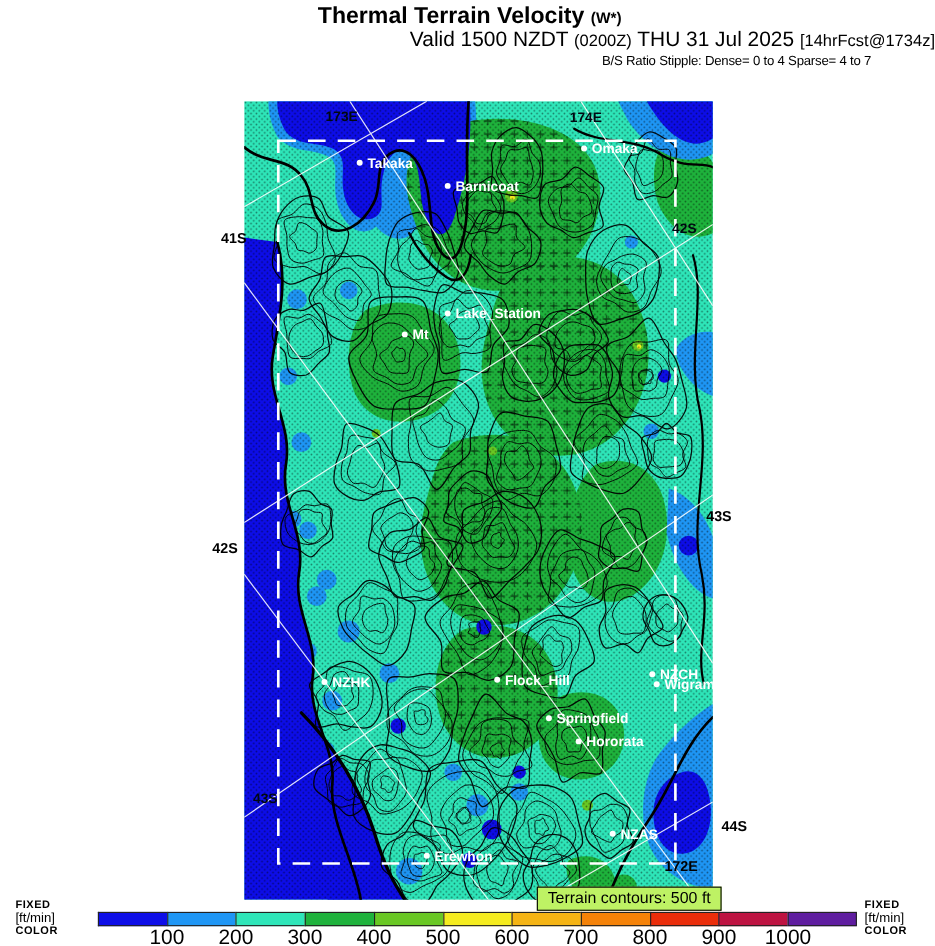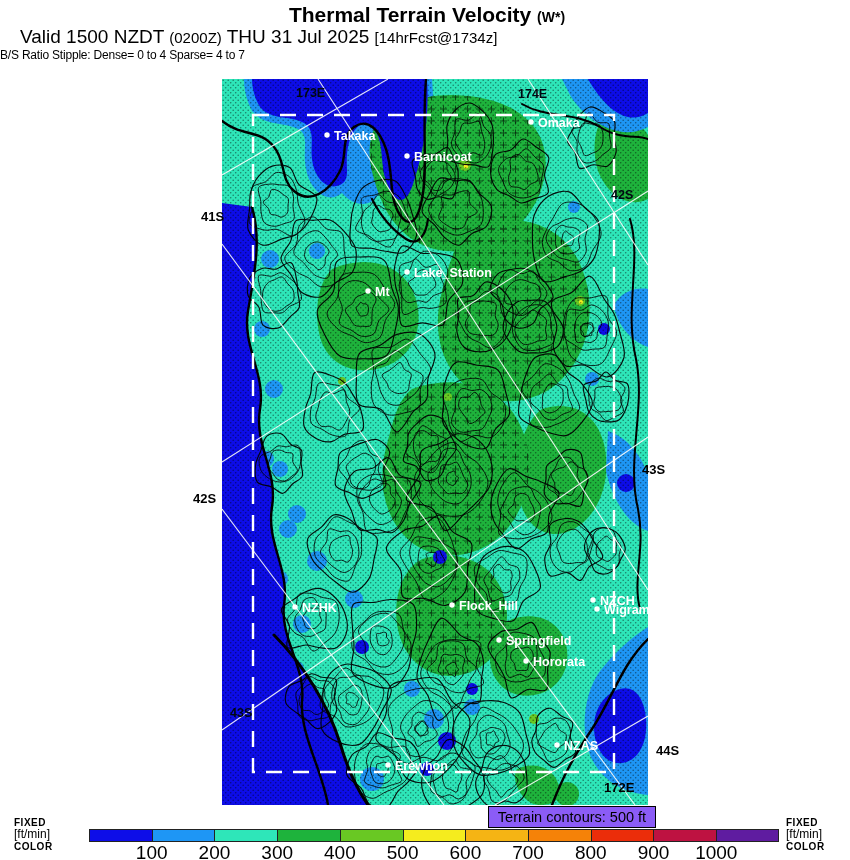--- a/index.html
+++ b/index.html
@@ -2,29 +2,29 @@
 <html><head>
 <meta charset="utf-8">
 <style>
   html,body{margin:0;padding:0;}
   body{width:850px;height:860px;background:#fff;position:relative;
        font-family:"Liberation Sans",sans-serif;overflow:hidden;}
   .abs{position:absolute;}
   
   #title-line1{top:3px;left:0;width:854px;text-align:center;font-size:21px;font-weight:bold;color:#000;}
   #title-line1 .small{font-size:14px;font-weight:bold;}
-  #title-line2{top:26px;left:20px;width:830px;text-align:left;font-size:19px;color:#000;}
+  #title-line2{top:26px;left:20px;width:830px;text-align:right;font-size:19px;color:#000;}
   #title-line2 .small{font-size:15px;}
-  #title-line3{top:48px;left:0;width:792px;text-align:left;font-size:12px;color:#000;letter-spacing:-0.2px;}
+  #title-line3{top:48px;left:0;width:792px;text-align:right;font-size:12px;color:#000;letter-spacing:-0.2px;}
   
-  #map-wrap{left:222px;top:79px;width:426px;height:726px;}
+  #map-wrap{left:222px;top:92px;width:426px;height:726px;}
   
   .grat-out{font-size:13px;font-weight:600;color:#000;white-space:nowrap;z-index:6;margin-top:32px;}
   
-  #terrain-note{left:488px;top:806px;width:166px;height:20px;border:1.5px solid #000;background:#8b5cf6;
+  #terrain-note{left:488px;top:806px;width:166px;height:20px;border:1.5px solid #000;background:#bef264;
     font-size:14.5px;color:#000;text-align:center;line-height:20px;z-index:7;}
   
   #colorbar{z-index:5;font-size:0;}
   .cb-seg{display:inline-block;height:100%;box-sizing:border-box;border:1px solid #222;border-right:none;}
   .cb-seg:last-child{border-right:1px solid #222;}
   .cb-tick{position:absolute;transform:translateX(-50%);font-size:19px;color:#000;}
   .unit-block{width:64px;text-align:left;color:#000;z-index:5;}
   .unit-block .u1{font-size:10px;font-weight:bold;line-height:9px;letter-spacing:0.5px;}
   .unit-block .u2{font-size:12px;line-height:15px;}
   .unit-block .u3{font-size:10px;font-weight:bold;line-height:10px;letter-spacing:0.5px;}

